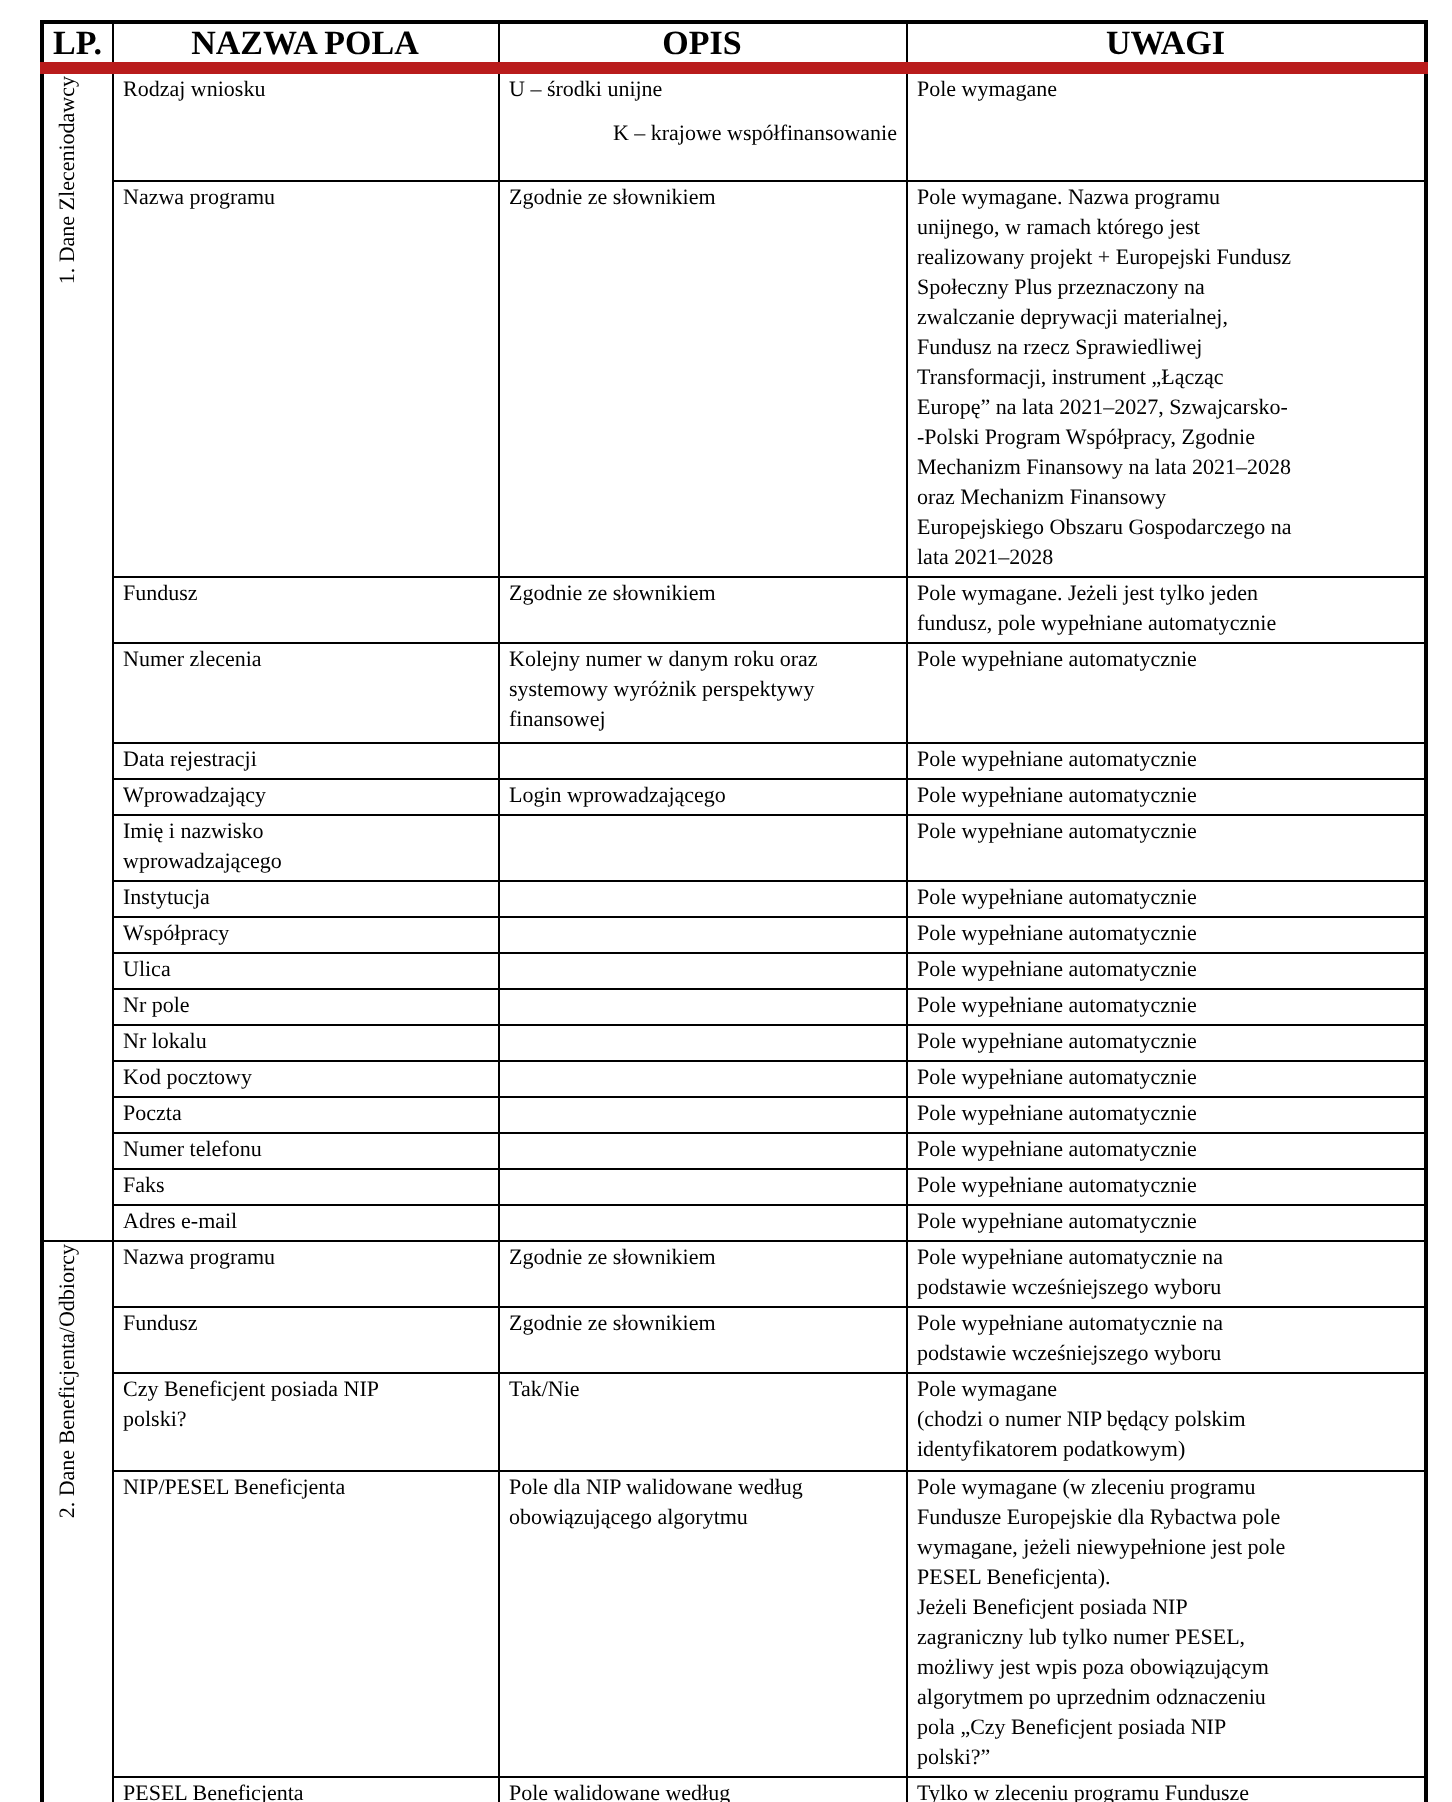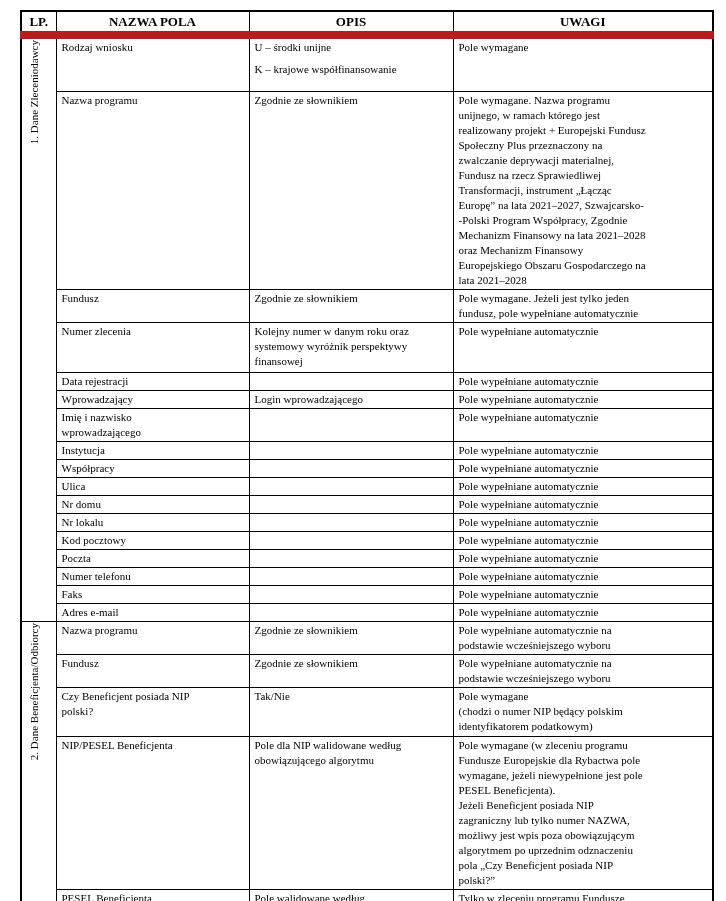--- a/index.html
+++ b/index.html
@@ -27,37 +27,37 @@
     vertical-align: top;
     text-align: left;
     padding: 1px 4px 1px 5px;
     overflow: hidden;
     word-wrap: break-word;
   }
   table.spec th {
     font-weight: bold;
     text-align: center;
     vertical-align: middle;
-    border-bottom: 8px solid #b91c1c;
+    border-bottom: 6px solid #b91c1c;
     padding: 2px;
-    font-size: 13px;
+    font-size: 17px;
   }
   td.grp {
     vertical-align: middle;
     text-align: center;
     padding: 2px 0;
   }
   .vtext {
     display: inline-block;
     writing-mode: vertical-rl;
     transform: rotate(180deg);
     white-space: nowrap;
     font-size: 11px;
   }
-  .gap div + div { margin-top: 7px; }
+  .gap div + div { margin-top: 7px; text-align: right; }
   tr.h19  { height: 19px; }
   tr.h56  { height: 56px; }
   tr.h193 { height: 193px; }
   tr.h30  { height: 30px; }
   tr.h50  { height: 50px; padding-left: 47px; }
   tr.h31  { height: 31px; }
   tr.h16  { height: 16px; }
   tr.h49  { height: 49px; }
   tr.h153 { height: 153px; }
   tr.h33  { height: 33px; }
@@ -155,21 +155,21 @@
         <td>Współpracy</td>
         <td></td>
         <td>Pole wypełniane automatycznie</td>
       </tr>
       <tr class="h16">
         <td>Ulica</td>
         <td></td>
         <td>Pole wypełniane automatycznie</td>
       </tr>
       <tr class="h16">
-        <td>Nr domu</td>
+        <td>Nr pole</td>
         <td></td>
         <td>Pole wypełniane automatycznie</td>
       </tr>
       <tr class="h16">
         <td>Nr lokalu</td>
         <td></td>
         <td>Pole wypełniane automatycznie</td>
       </tr>
       <tr class="h16">
         <td>Kod pocztowy</td>
@@ -231,21 +231,21 @@
         <td>
             <div>Pole dla NIP walidowane według</div>
             <div>obowiązującego algorytmu</div>
           </td>
         <td>
             <div>Pole wymagane (w zleceniu programu</div>
             <div>Fundusze Europejskie dla Rybactwa pole</div>
             <div>wymagane, jeżeli niewypełnione jest pole</div>
             <div>PESEL Beneficjenta).</div>
             <div>Jeżeli Beneficjent posiada NIP</div>
-            <div>zagraniczny lub tylko numer NAZWA,</div>
+            <div>zagraniczny lub tylko numer PESEL,</div>
             <div>możliwy jest wpis poza obowiązującym</div>
             <div>algorytmem po uprzednim odznaczeniu</div>
             <div>pola „Czy Beneficjent posiada NIP</div>
             <div>polski?”</div>
           </td>
       </tr>
       <tr class="h33">
         <td>PESEL Beneficjenta</td>
         <td>
             <div>Pole walidowane według</div>

